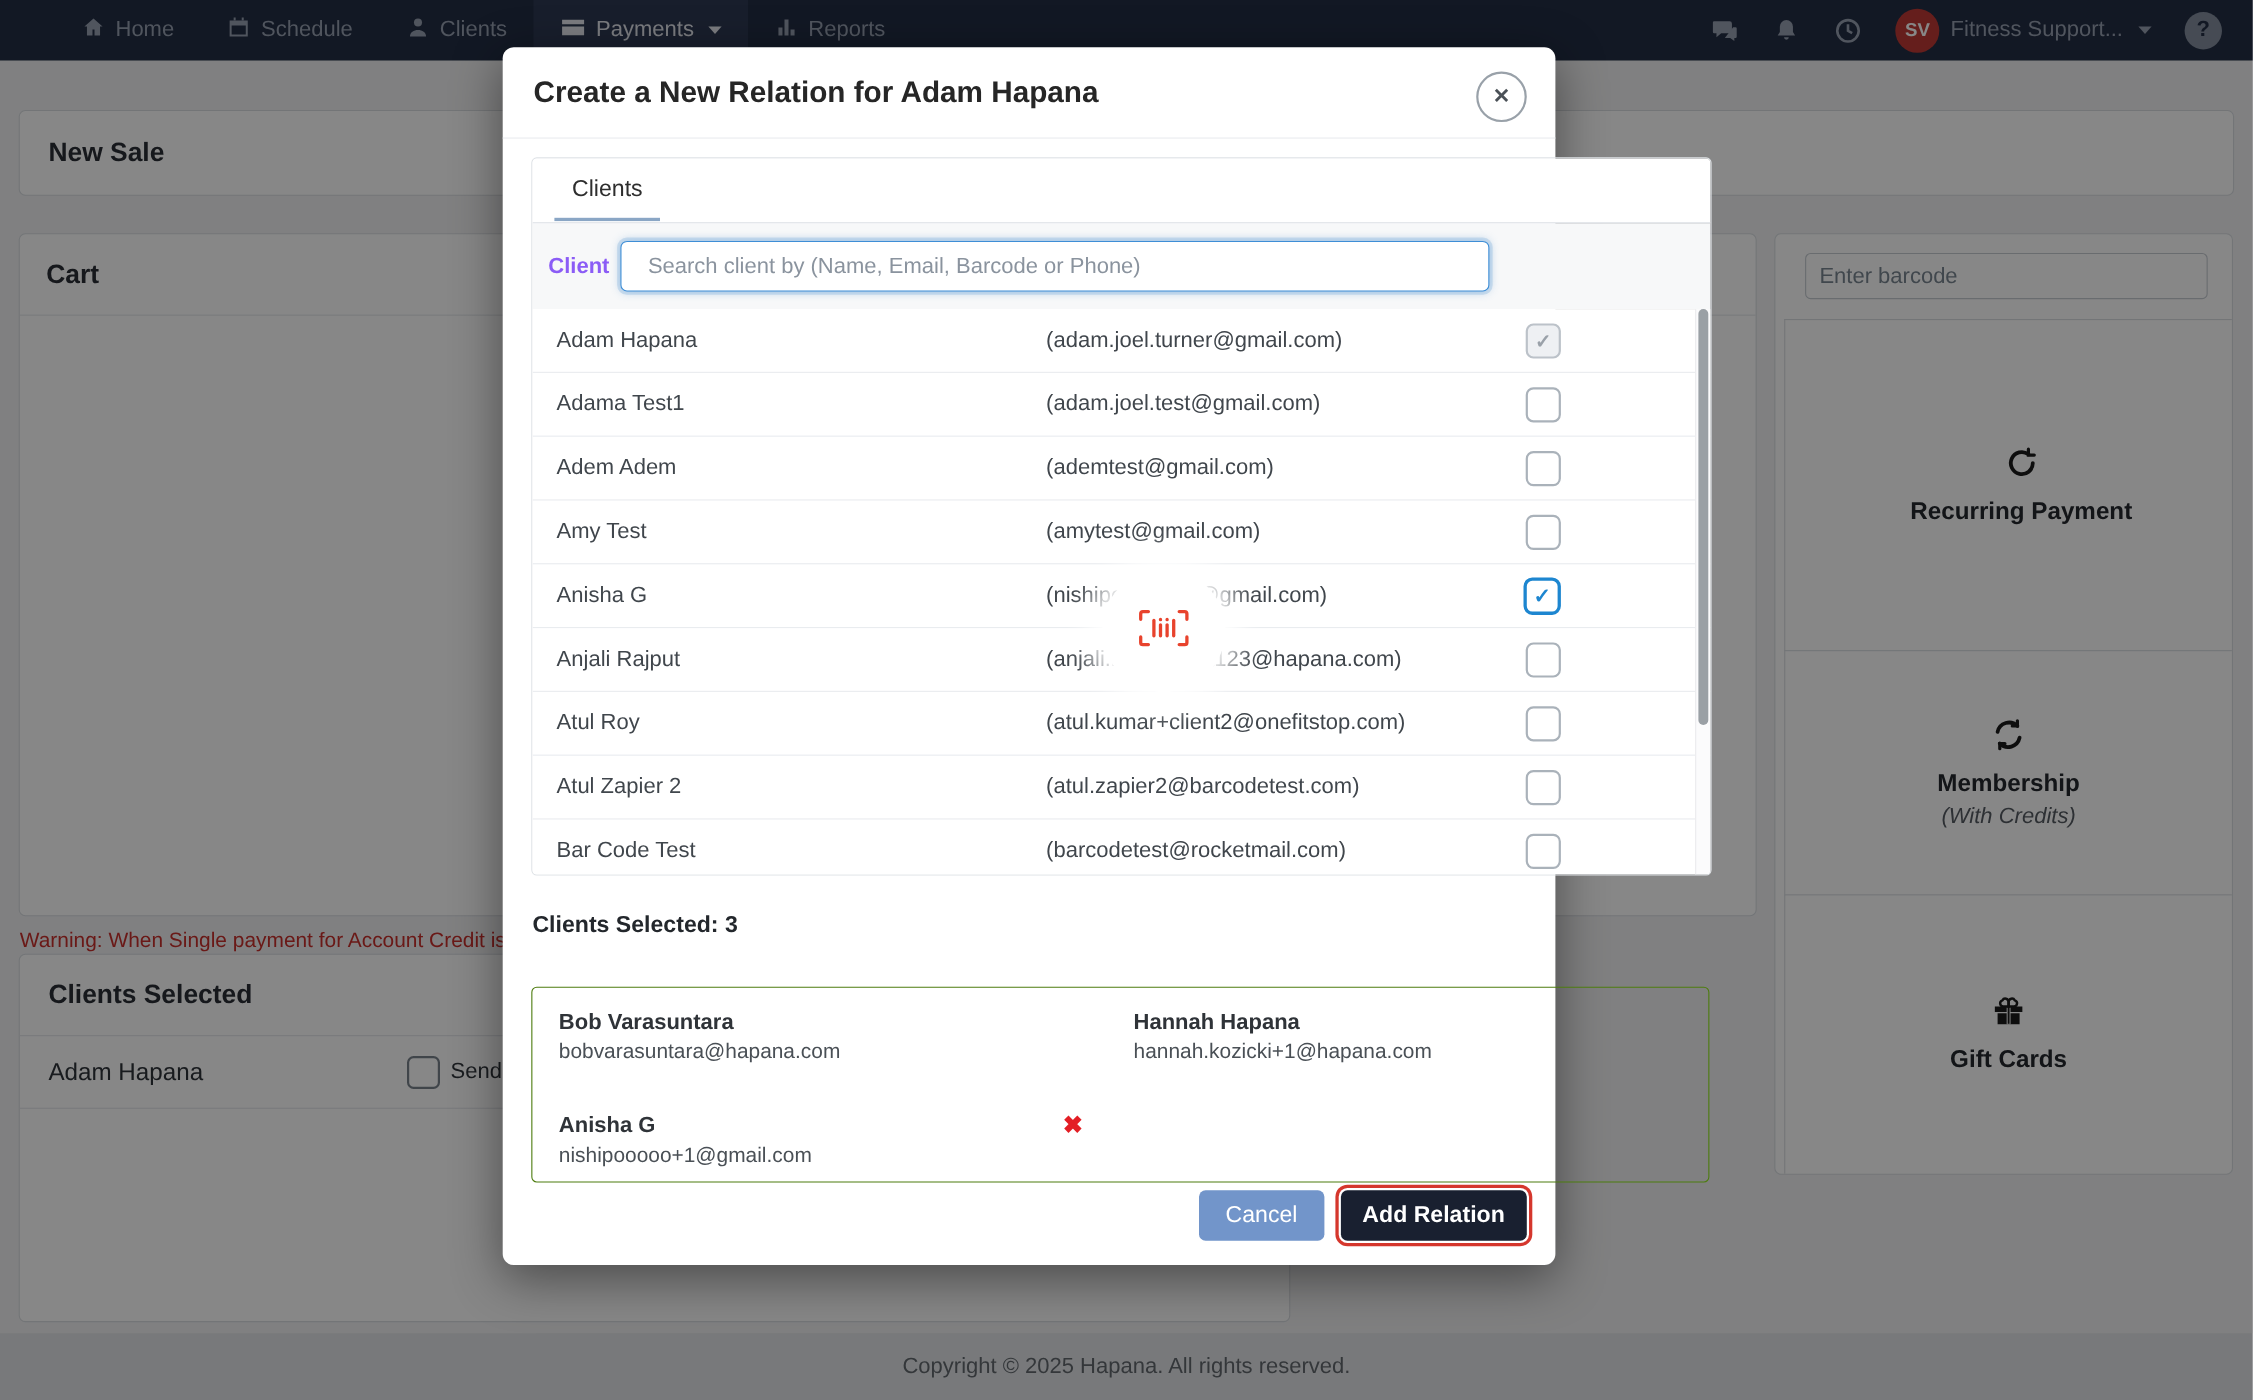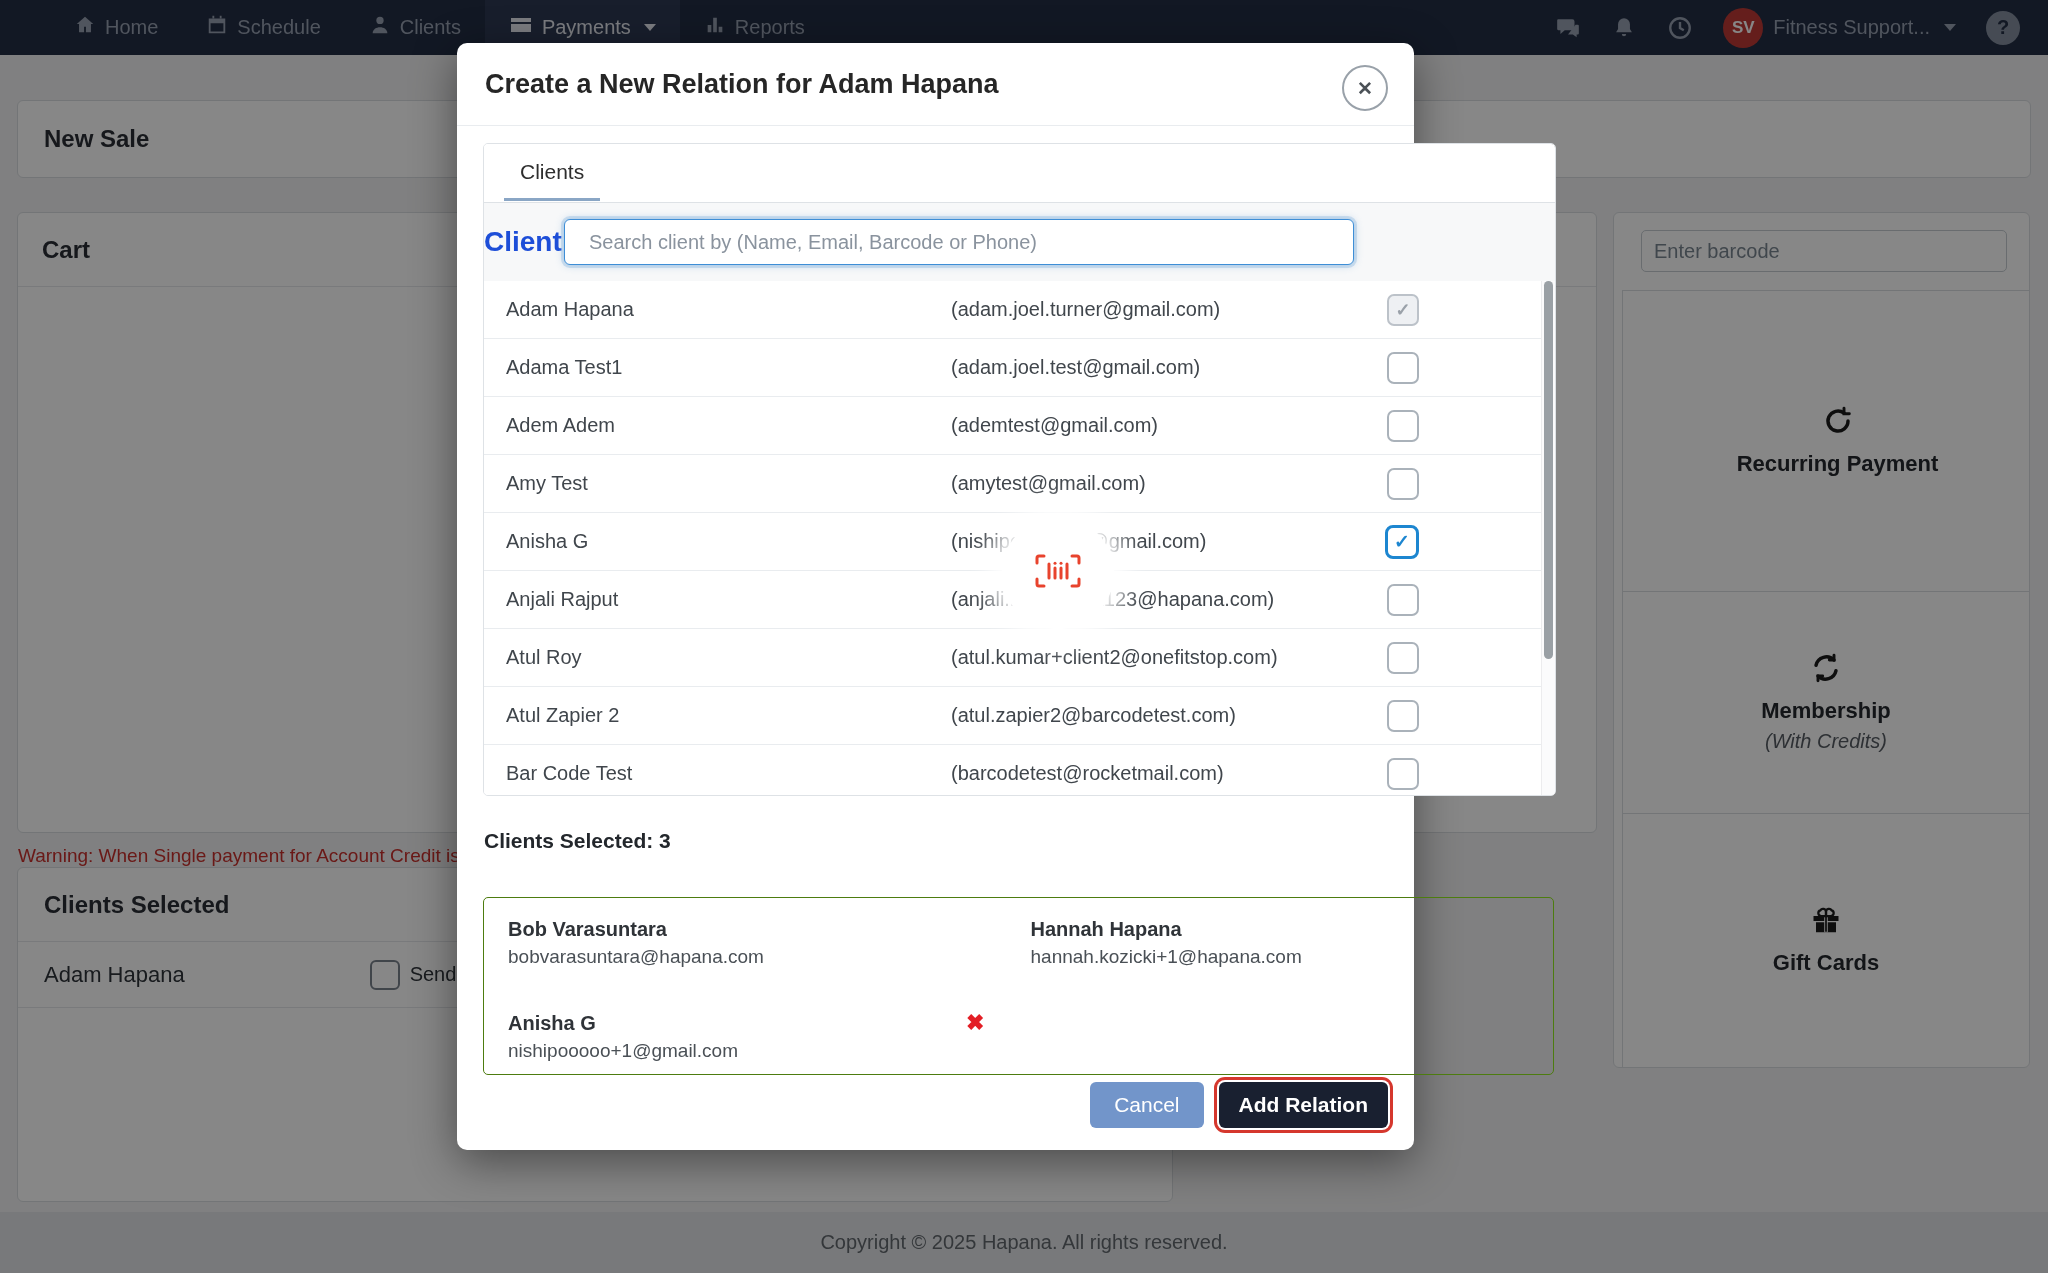--- a/index.html
+++ b/index.html
@@ -65,21 +65,21 @@
                border:2px solid #99a1a9;background:#fff;color:#4b5157;font-size:19px;font-weight:bold;
                display:flex;align-items:center;justify-content:center;cursor:pointer;}
 
   .tabs-box{position:absolute;left:26px;top:100px;width:1071px;border:1px solid #dee2e6;border-radius:5px;
             overflow:hidden;}
   .tab-bar{height:58px;border-bottom:1px solid #dee2e6;position:relative;background:#fff;}
   .tab{display:inline-block;margin-left:20px;padding:0 16px;line-height:56px;font-size:21px;color:#2e2e2e;
        position:relative;cursor:pointer;}
   .tab::after{content:"";position:absolute;left:0;right:0;bottom:-1px;height:3px;background:#8aa6c5;}
   .search-row{height:78px;background:#f7f8f9;display:flex;align-items:center;}
-  .search-label{width:70px;text-align:center;font-size:28px;font-weight:bold;color:#1d4ed8;flex:none;}
+  .search-label{width:70px;text-align:right;font-size:20px;font-weight:bold;color:#8b5cf6;flex:none;}
   .search-input{margin-left:10px;width:740px;height:44px;border:1px solid #3e8ed6;border-radius:6px;
                 font-size:20px;color:#3a3f44;padding:0 24px;background:#fff;outline:none;
                 font-family:"Liberation Sans",sans-serif;
                 box-shadow:0 0 0 3px rgba(88,151,211,.22),0 0 9px rgba(88,151,211,.45);}
   .search-input::placeholder{color:#8a939e;}
   .client-list{height:514px;overflow:hidden;position:relative;background:#fff;}
   .crow{height:57px;display:flex;align-items:center;border-bottom:1px solid #e9ecef;padding-left:22px;
         font-size:20px;color:#40464c;cursor:pointer;}
   .cname{width:445px;flex:none;}
   .cemail{flex:1;}

